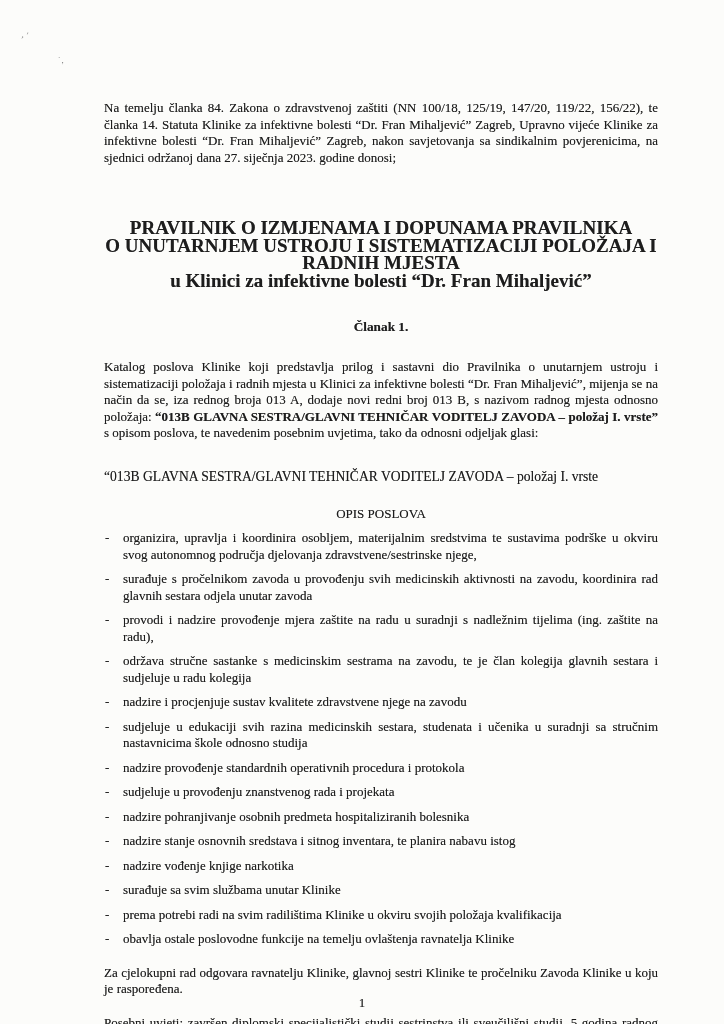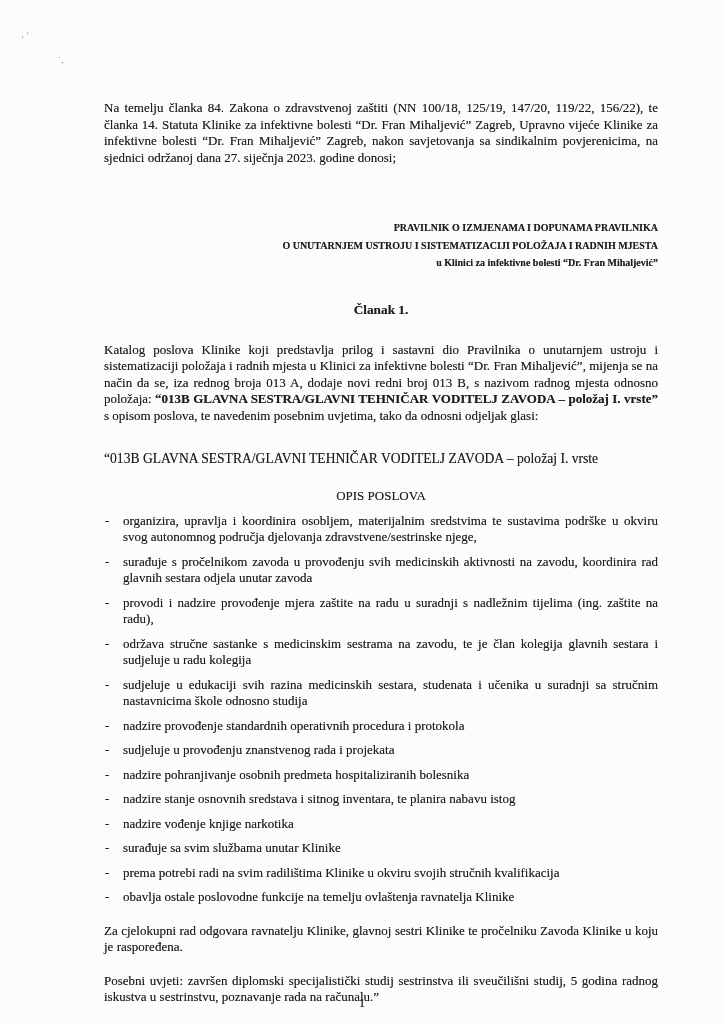--- a/index.html
+++ b/index.html
@@ -23,23 +23,23 @@
   }
   .para {
     font-size: 13px;
     line-height: 16.5px;
     text-align: justify;
     margin: 0;
   }
   .preamble { margin-top: 100px; }
   .title-block {
     margin-top: 53px;
-    text-align: right;
+    text-align: center;
     font-weight: bold;
-    font-size: 10px;
+    font-size: 19px;
     line-height: 17.5px;
   }
   .article-heading {
     margin: 30px 0 0 0;
     text-align: center;
     font-weight: bold;
     font-size: 13.3px;
   }
   .article-body { margin-top: 24px; }
   .bold-inline { font-weight: bold; }
@@ -114,28 +114,29 @@
 
     <div class="job-heading">“013B GLAVNA SESTRA/GLAVNI TEHNIČAR VODITELJ ZAVODA – položaj I. vrste</div>
 
     <div class="duties-label">OPIS POSLOVA</div>
 
     <ul class="duties">
       <li>organizira, upravlja i koordinira osobljem, materijalnim sredstvima te sustavima podrške u okviru svog autonomnog područja djelovanja zdravstvene/sestrinske njege,</li>
       <li>surađuje s pročelnikom zavoda u provođenju svih medicinskih aktivnosti na zavodu, koordinira rad glavnih sestara odjela unutar zavoda</li>
       <li>provodi i nadzire provođenje mjera zaštite na radu u suradnji s nadležnim tijelima (ing. zaštite na radu),</li>
       <li>održava stručne sastanke s medicinskim sestrama na zavodu, te je član kolegija glavnih sestara i sudjeluje u radu kolegija</li>
+      <li>nadzire i procjenjuje sustav kvalitete zdravstvene njege na zavodu</li>
       <li>sudjeluje u edukaciji svih razina medicinskih sestara, studenata i učenika u suradnji sa stručnim nastavnicima škole odnosno studija</li>
       <li>nadzire provođenje standardnih operativnih procedura i protokola</li>
       <li>sudjeluje u provođenju znanstvenog rada i projekata</li>
       <li>nadzire pohranjivanje osobnih predmeta hospitaliziranih bolesnika</li>
       <li>nadzire stanje osnovnih sredstava i sitnog inventara, te planira nabavu istog</li>
       <li>nadzire vođenje knjige narkotika</li>
       <li>surađuje sa svim službama unutar Klinike</li>
-      <li>prema potrebi radi na svim radilištima Klinike u okviru svojih stručnih kvalifikacija</li>
+      <li>prema potrebi radi na svim radilištima Klinike u okviru svojih položaja kvalifikacija</li>
       <li>obavlja ostale poslovodne funkcije na temelju ovlaštenja ravnatelja Klinike</li>
     </ul>
 
     <p class="para closing-1">Za cjelokupni rad odgovara ravnatelju Klinike, glavnoj sestri Klinike te pročelniku Zavoda Klinike u koju je raspoređena.</p>
 
     <p class="para closing-2">Posebni uvjeti: završen diplomski specijalistički studij sestrinstva ili sveučilišni studij, 5 godina radnog iskustva u sestrinstvu, poznavanje rada na računalu.”</p>
 
   </div>
 
   <div class="page-number">1</div>

